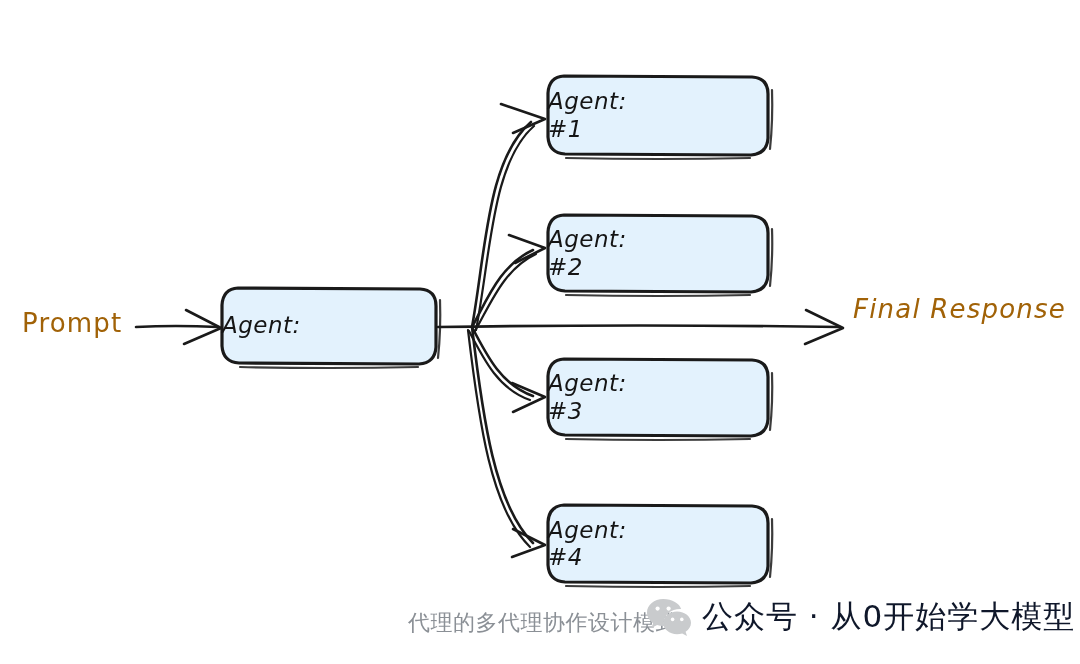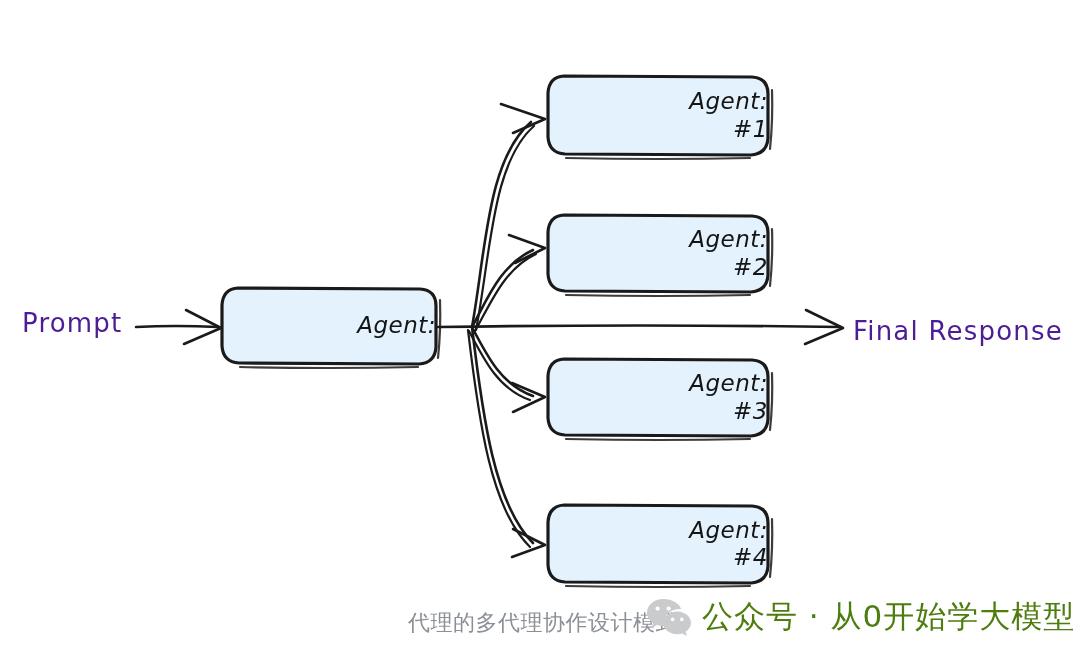--- a/index.html
+++ b/index.html
@@ -23,21 +23,21 @@
     position: absolute;
     left: 0;
     top: 0;
     width: 1080px;
     height: 664px;
   }
   .node-label {
     position: absolute;
     display: flex;
     flex-direction: column;
-    align-items: flex-end;
+    align-items: flex-start;
     justify-content: center;
     font-family: "DejaVu Sans", sans-serif;
     font-style: italic;
     color: #151515;
     letter-spacing: 0.5px;
     pointer-events: none;
     white-space: nowrap;
   }
   .node-label .ln {
     line-height: 1.18;
@@ -45,21 +45,21 @@
   .agent-label {
     font-size: 23px;
   }
   .orch-label {
     font-size: 23px;
   }
   .plain-label {
     position: absolute;
     font-family: "DejaVu Sans", sans-serif;
     font-size: 26px;
-    color: #4c1d95;
+    color: #a16207;
     letter-spacing: 1.2px;
     white-space: nowrap;
   }
   #caption {
     position: absolute;
     left: 408px;
     top: 608px;
     font-family: "DejaVu Sans", sans-serif;
     font-size: 22px;
     color: #8b9096;
@@ -71,21 +71,21 @@
     left: 646px;
     top: 596px;
     display: flex;
     align-items: center;
     gap: 10px;
     white-space: nowrap;
   }
   #watermark .wm-text {
     font-family: "DejaVu Sans", sans-serif;
     font-size: 31px;
-    color: #4d7c0f;
+    color: #0f172a;
     letter-spacing: 1px;
   }
   #watermark .wm-icon {
     display: block;
   }
 </style>
 </head>
 <body>
 
 <div id="canvas">
@@ -203,21 +203,21 @@
   <div class="node-label agent-label" style="left:548px; top:359px; width:220px; height:77px;">
     <span class="ln">Agent:</span>
     <span class="ln">#3</span>
   </div>
 
   <div class="node-label agent-label" style="left:548px; top:505px; width:220px; height:78px;">
     <span class="ln">Agent:</span>
     <span class="ln">#4</span>
   </div>
 
-  <div class="plain-label" style="left:853px; top:316px;">
+  <div class="plain-label" style="left:853px; top:294px;font-style:italic;">
     <span>Final Response</span>
   </div>
 
   <div id="caption">代理的多代理协作设计模式</div>
 
   <div id="watermark">
     <svg class="wm-icon" width="46" height="40" viewBox="0 0 46 40" xmlns="http://www.w3.org/2000/svg">
       <g fill="#c9cbcd">
         <path d="M17.2 2C8.2 2 1 8.1 1 15.6c0 4.3 2.4 8.1 6.1 10.6L5.4 31l5.7-3c2 .6 3.9.9 6.1.9h1.1c-.3-1.1-.5-2.2-.5-3.4 0-7.5 7.3-13.6 16.3-13.6h1C33.6 6.6 26.2 2 17.2 2z"></path>
         <circle cx="11.6" cy="11.6" r="2.1" fill="#ffffff"></circle>

